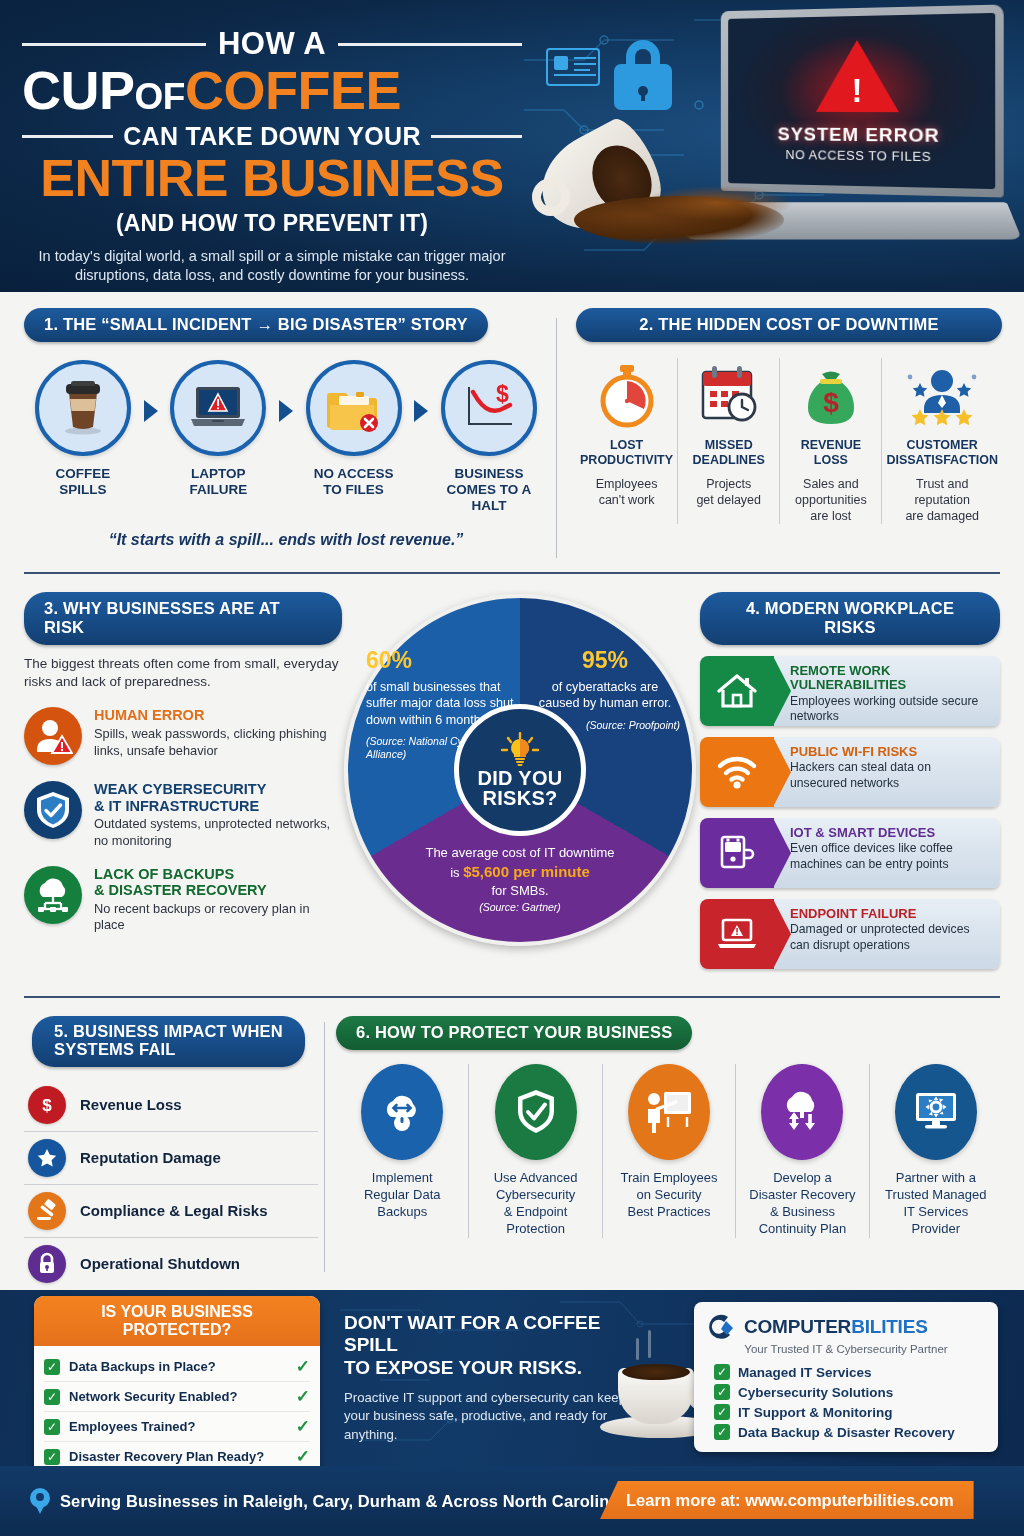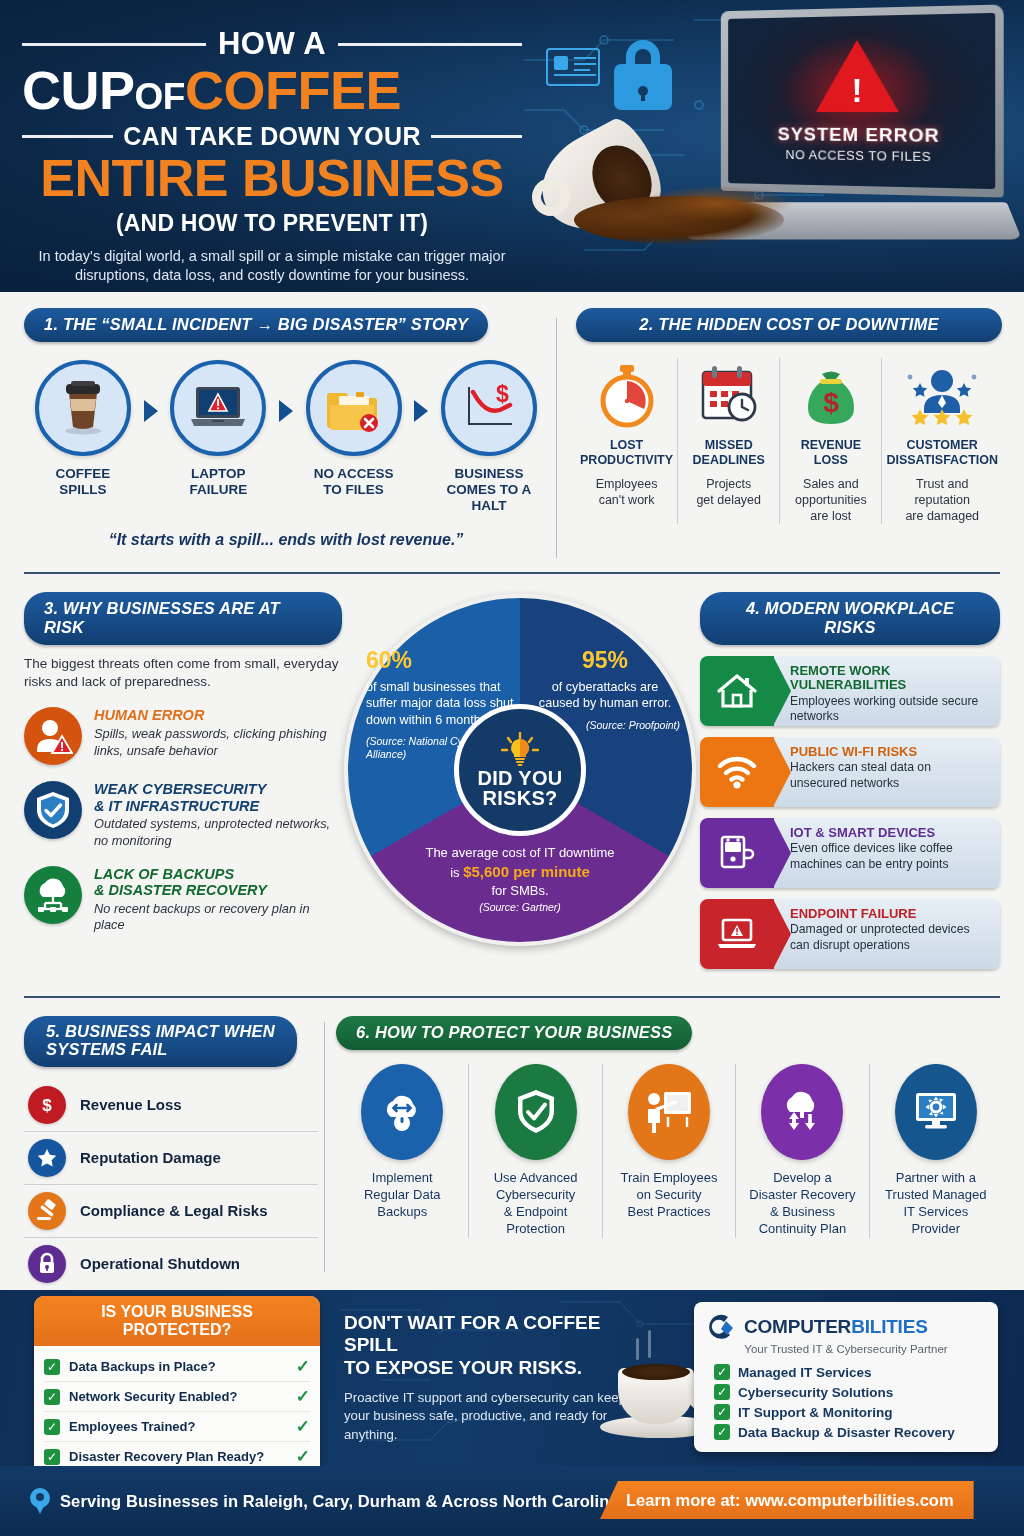--- a/index.html
+++ b/index.html
@@ -60,21 +60,20 @@
   .mug .handle { position: absolute; left: 2px; top: 56px; width: 38px; height: 38px; border: 9px solid #efeae2; border-radius: 50%; transform: rotate(-20deg); }
   .spill { position: absolute; left: 50px; top: 196px; width: 210px; height: 48px; background: radial-gradient(ellipse at 30% 40%, #6a3a12 0%, #4b2709 55%, rgba(75,39,9,0) 78%); border-radius: 50%; }
   .spill2 { position: absolute; left: 118px; top: 186px; width: 150px; height: 34px; background: radial-gradient(ellipse at 50% 50%, #8a4d18 0%, rgba(138,77,24,0) 72%); border-radius: 50%; }
 
   
   .pill {
     display: inline-block; border-radius: 22px; color: #fff; font-weight: bold;
     padding: 7px 20px 8px; font-size: 16.5px; letter-spacing: .2px;
     background: linear-gradient(180deg,#1d5b9e,#123f72);
     box-shadow: 0 2px 3px rgba(0,0,0,.25);
-    font-style: italic;
   }
   .pill.green { background: linear-gradient(180deg,#1d7a45,#125c32); }
   .pill.two-line { padding: 6px 22px 8px; line-height: 1.12; }
 
   .sec1 { position: absolute; left: 24px; top: 308px; width: 524px; }
   .flow { display: flex; align-items: flex-start; justify-content: space-between; margin-top: 18px; padding: 0 4px; }
   .flow-item { width: 110px; text-align: center; }
   .circ {
     width: 96px; height: 96px; border-radius: 50%; margin: 0 auto;
     background: #d7e6f6; border: 4px solid #1a62ad; display: flex; align-items: center; justify-content: center;
@@ -91,21 +90,21 @@
   .cost-col:first-child { border-left: none; }
   .cost-ico { height: 76px; display: flex; align-items: center; justify-content: center; }
   .cost-title { font-size: 12.5px; font-weight: bold; color: #14345e; line-height: 1.18; margin-top: 4px; }
   .cost-desc { font-size: 12.5px; color: #2d3440; line-height: 1.28; margin-top: 8px; }
 
   .hr-main { position: absolute; left: 24px; width: 976px; height: 2px; background: #16355e; opacity: .85; }
   .v-div { position: absolute; width: 1px; background: #b9bec6; }
 
   .sec3 { position: absolute; left: 24px; top: 592px; width: 318px; }
   .sec3-intro { font-size: 13.5px; color: #2d3440; line-height: 1.35; margin-top: 10px; }
-  .risk { display: flex; gap: 12px; margin-top: 16px; align-items: flex-start; font-style: italic; }
+  .risk { display: flex; gap: 12px; margin-top: 16px; align-items: flex-start; }
   .risk-ico { width: 58px; height: 58px; border-radius: 50%; flex: 0 0 58px; display: flex; align-items: center; justify-content: center; box-shadow: 0 2px 3px rgba(0,0,0,.18); }
   .risk-t { font-size: 14.5px; font-weight: bold; line-height: 1.14; }
   .risk-d { font-size: 12.8px; color: #2d3440; line-height: 1.3; margin-top: 2px; }
 
   .donut-wrap { position: absolute; left: 344px; top: 594px; width: 352px; height: 352px; }
   .donut { position: absolute; inset: 0; border-radius: 50%; box-shadow: 0 3px 9px rgba(0,0,0,.25); }
   .seg-txt { position: absolute; color: #fff; text-align: center; }
   .big-num { font-size: 40px; font-weight: bold; color: #fdc72f; line-height: 1; }
   .big-num span { font-size: 23px; }
   .seg-body { font-size: 12.6px; line-height: 1.3; margin-top: 5px; }
@@ -609,21 +608,21 @@
       <div class="rc-body">
         <div class="rc-t" style="color:#bb2027;">ENDPOINT FAILURE</div>
         <div class="rc-d">Damaged or unprotected devices can disrupt operations</div>
       </div>
     </div>
   </div>
 
   <div class="hr-main" style="top:996px;"></div>
 
   <div class="sec5">
-    <div class="pill two-line" style="white-space:pre-line;">5. BUSINESS IMPACT WHEN
+    <div class="pill two-line" style="white-space:pre-line;margin-left:8px;">5. BUSINESS IMPACT WHEN
 SYSTEMS FAIL</div>
     <div style="margin-top:12px;">
 
       <div class="impact">
         <div class="imp-ico" style="background:#c01b22;">
           <svg width="22" height="24" viewBox="0 0 22 24">
               <text x="11" y="18" text-anchor="middle" font-family="Liberation Sans, sans-serif" font-size="17" font-weight="bold" fill="#fff">$</text>
             </svg>
         </div>
         <div class="imp-t">Revenue Loss</div>

